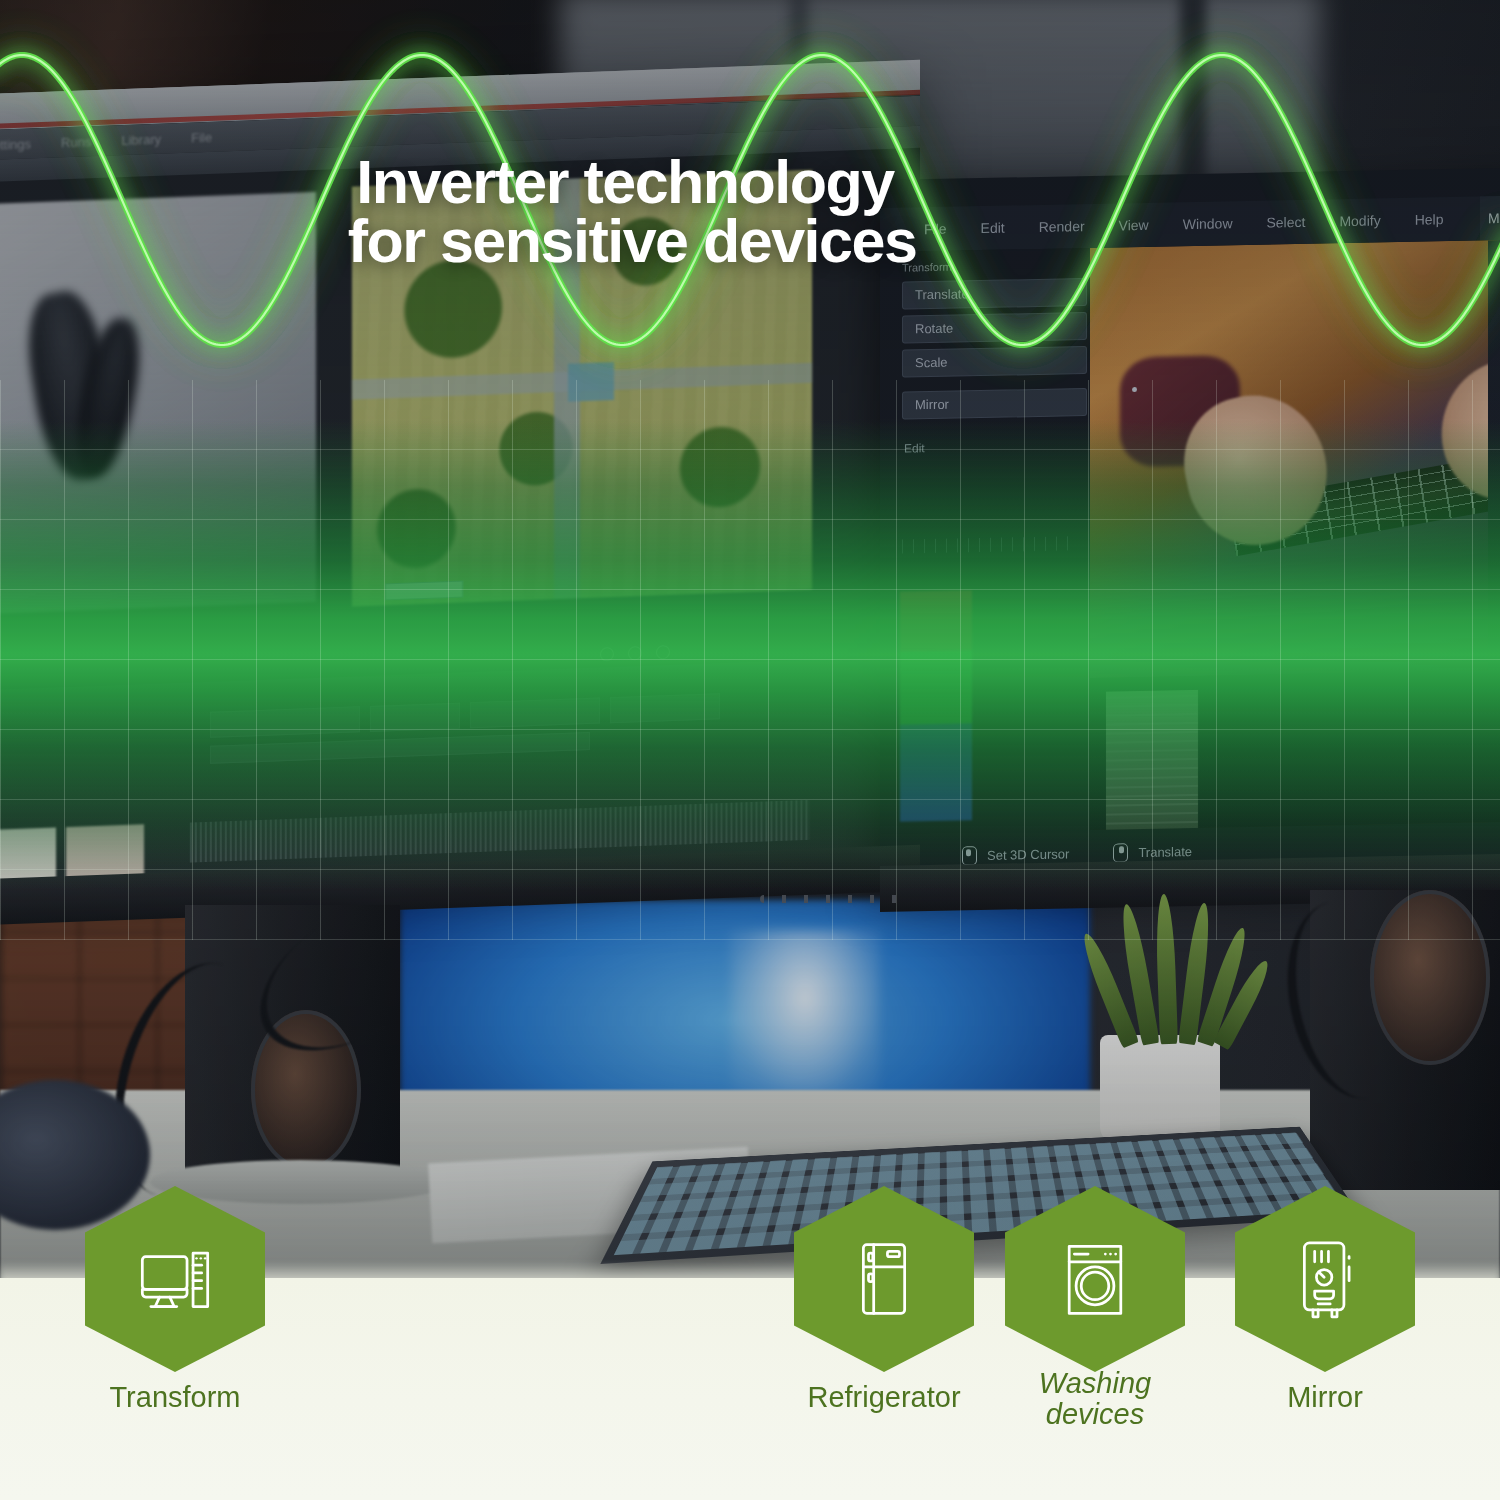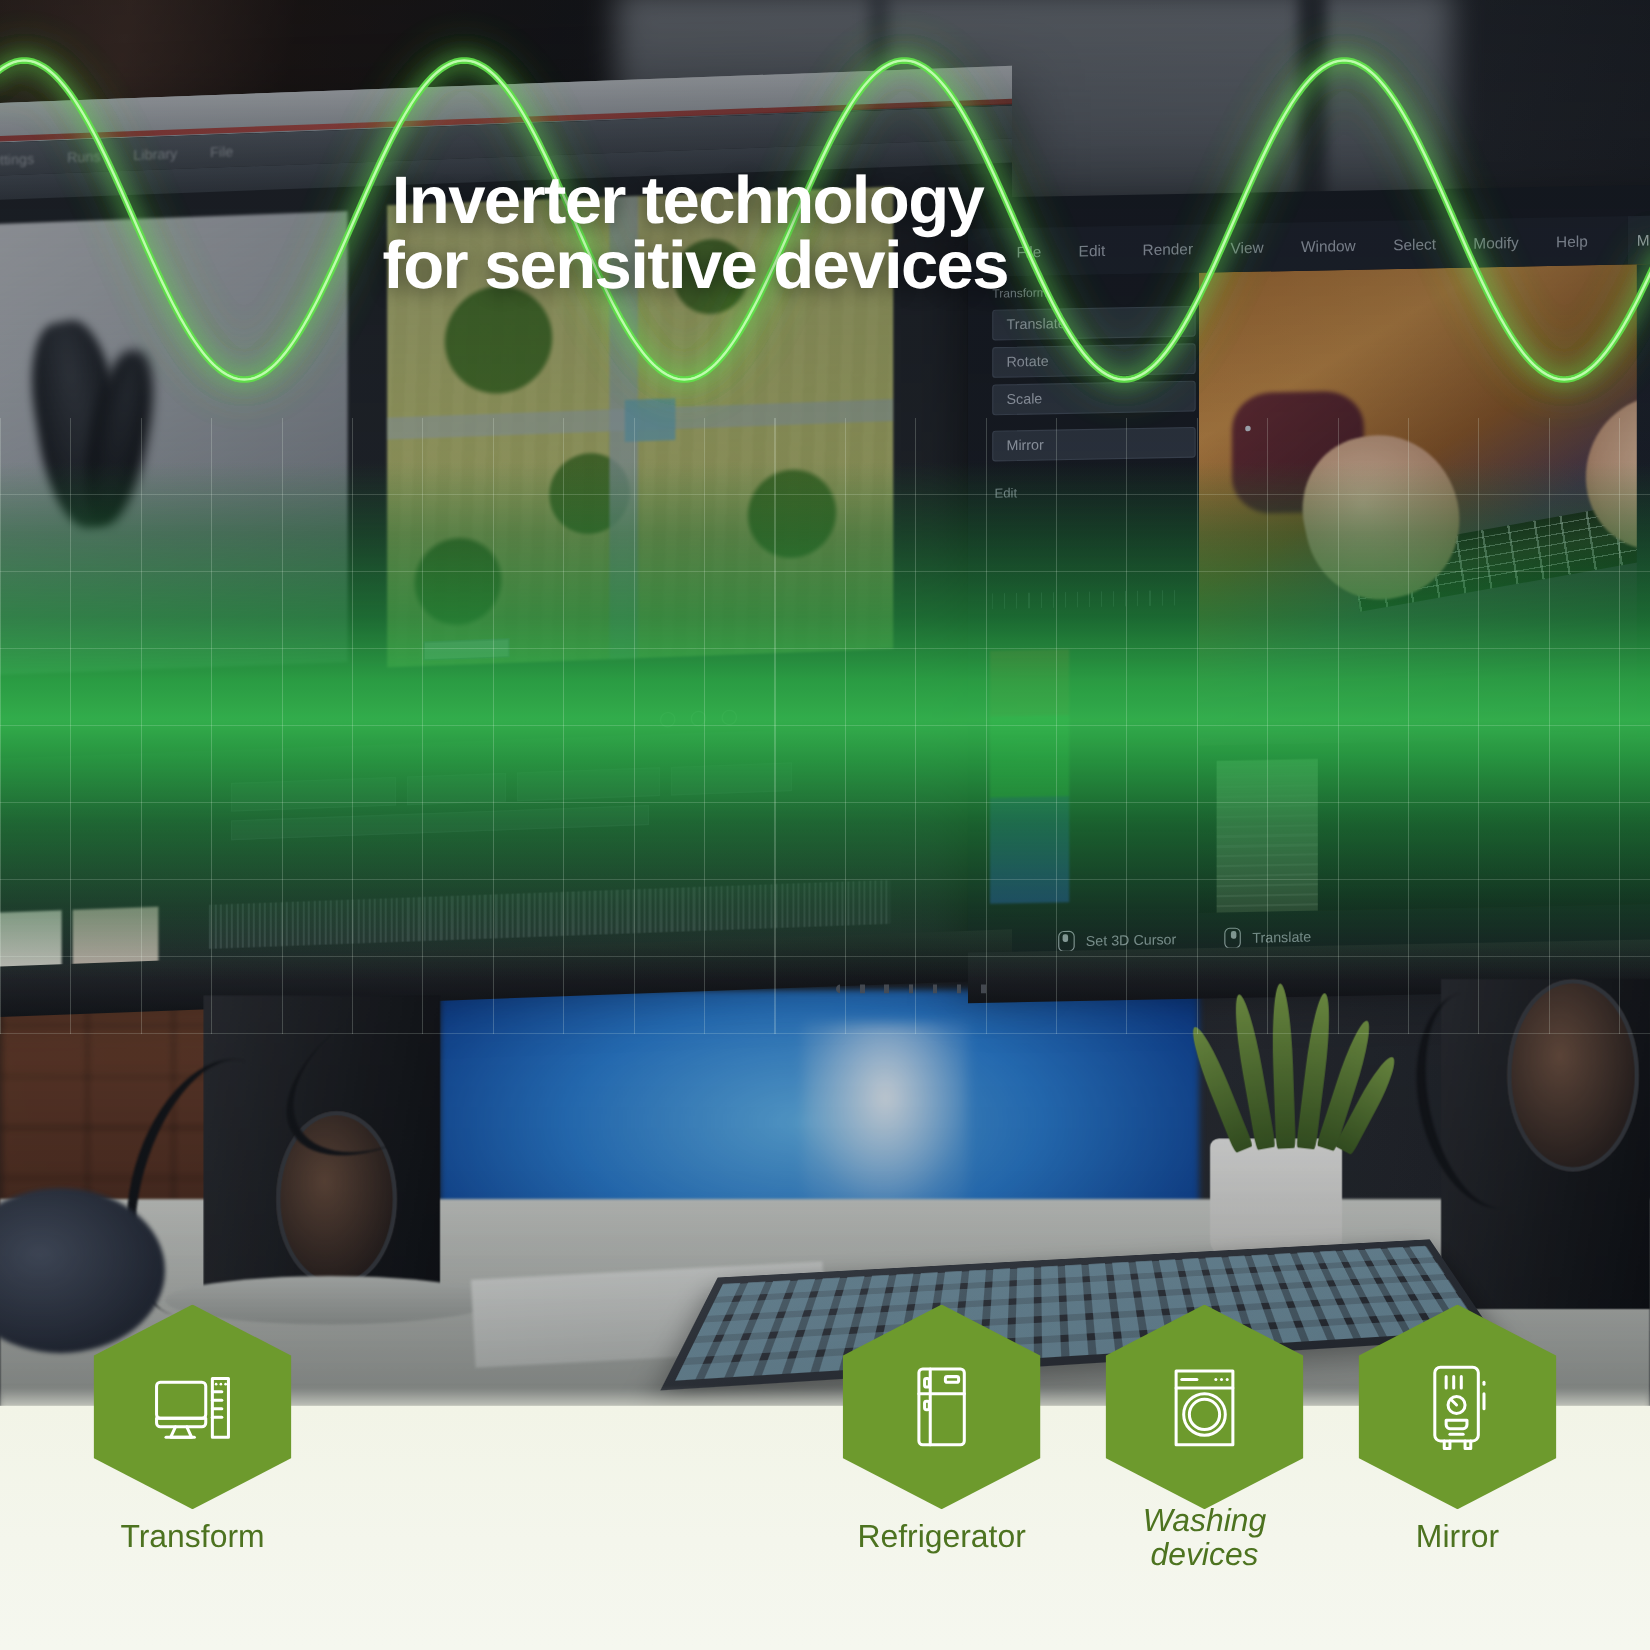--- a/index.html
+++ b/index.html
@@ -604,21 +604,21 @@
             <circle cx="80" cy="26" r="1.4" fill="#fff" stroke="none"></circle>
             <circle cx="85" cy="26" r="1.4" fill="#fff" stroke="none"></circle>
           </g>
         </svg>
       </div>
       <div class="blabel">Transform</div>
     </div>
 
 
 
-    <div class="badge" style="left:766px;">
+    <div class="badge" style="left:794px;">
       <div class="hex">
         <svg viewBox="0 0 100 100">
           <g fill="none" stroke="#ffffff" stroke-width="3.2" stroke-linejoin="round" stroke-linecap="round">
             <rect x="26" y="10" width="48" height="80" rx="4"></rect>
             <line x1="26" y1="36" x2="74" y2="36"></line>
             <line x1="38" y1="10" x2="38" y2="90"></line>
             <rect x="32" y="20" width="5" height="9" rx="2"></rect>
             <rect x="32" y="44" width="5" height="9" rx="2"></rect>
             <rect x="54" y="18" width="14" height="6" rx="2"></rect>
           </g>

